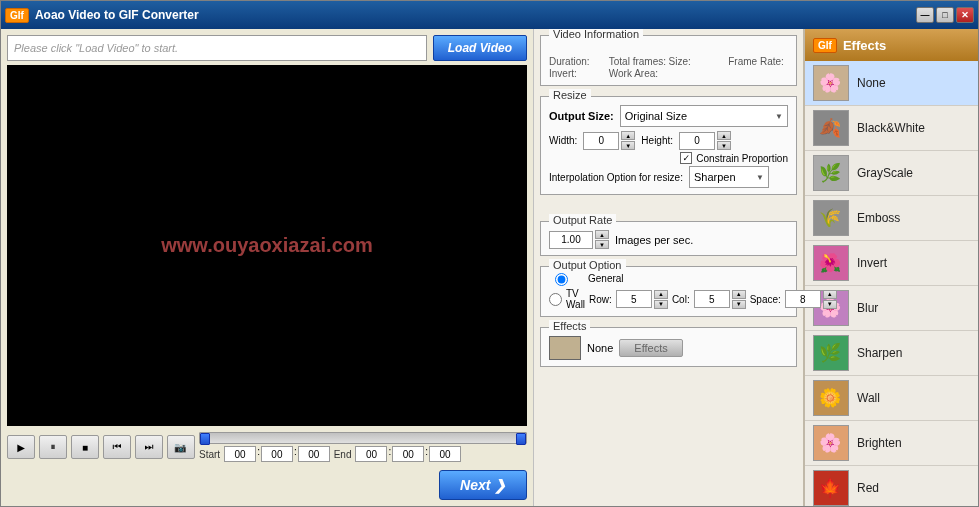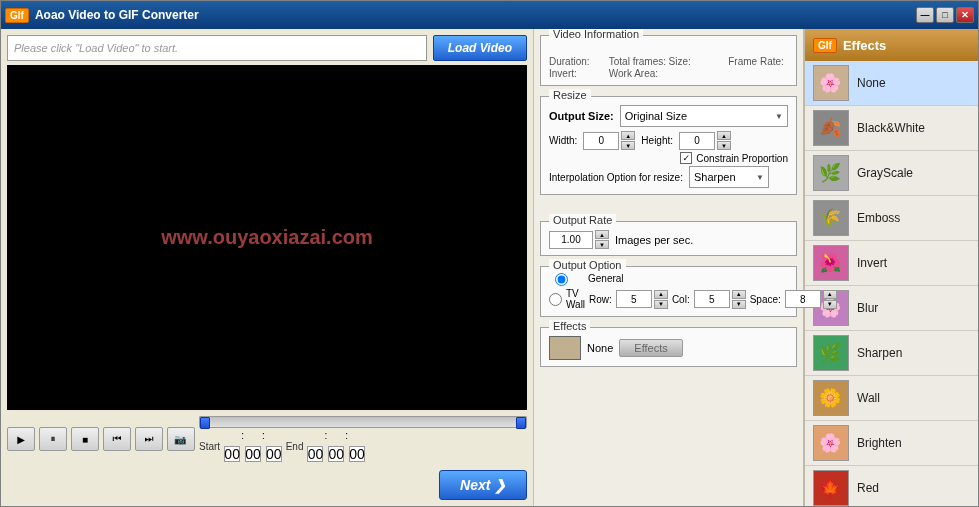--- a/index.html
+++ b/index.html
@@ -191,30 +191,29 @@
       font-size: 10px;
       color: #333;
     }
 
     .time-input {
       display: flex;
       gap: 1px;
     }
 
     .time-seg {
-      width: 16px;
+      width: 32px;
       height: 16px;
       background: white;
       border: 1px solid #999;
       text-align: center;
-      font-size: 14px;
+      font-size: 10px;
       display: flex;
       align-items: center;
       justify-content: center;
-      margin-top: 16px;
     }
 
     .next-btn {
       align-self: flex-end;
       padding: 6px 20px;
       background: linear-gradient(to bottom, #5aabff, #2060d0);
       border: 1px solid #1040a0;
       color: white;
       font-size: 14px;
       font-weight: bold;

